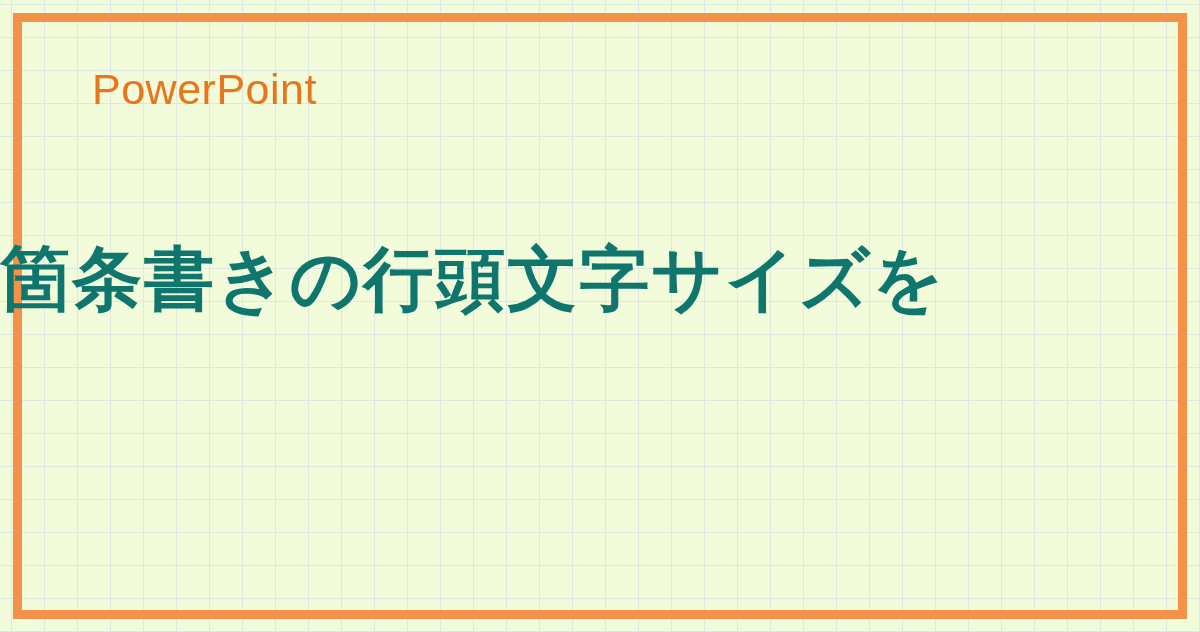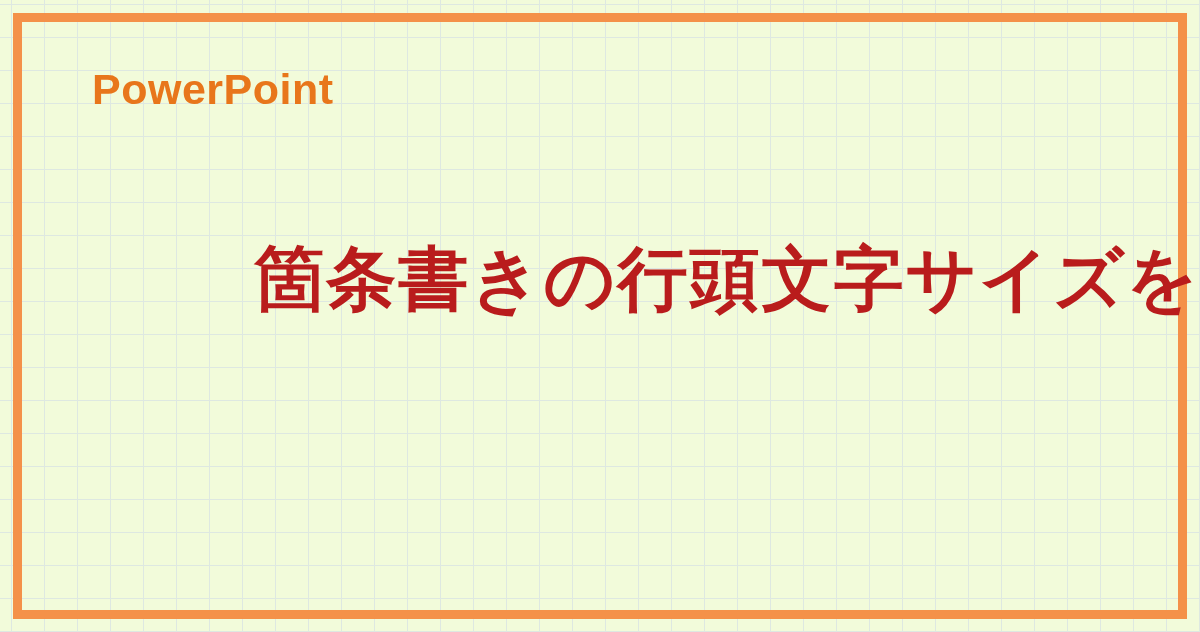--- a/index.html
+++ b/index.html
@@ -50,34 +50,34 @@
   .content {
     position: absolute;
     inset: 0;
   }
 
   .eyebrow {
     position: absolute;
     left: 92px;
     top: 68px;
     font-size: 43px;
-    font-weight: 700;
+    font-weight: 400;
     letter-spacing: 0.5px;
     color: #e8761b;
     line-height: 1.0;
     white-space: nowrap;
   }
 
   .headline {
     position: absolute;
     left: 0;
     right: 0;
     top: 226px;
-    text-align: right;
-    color: #b91c1c;
+    text-align: left;
+    color: #0f766e;
     font-weight: 700;
     font-size: 70px;
     line-height: 106px;
     letter-spacing: 2px;
   }
 
   .headline-line {
     display: block;
     white-space: nowrap;
   }

